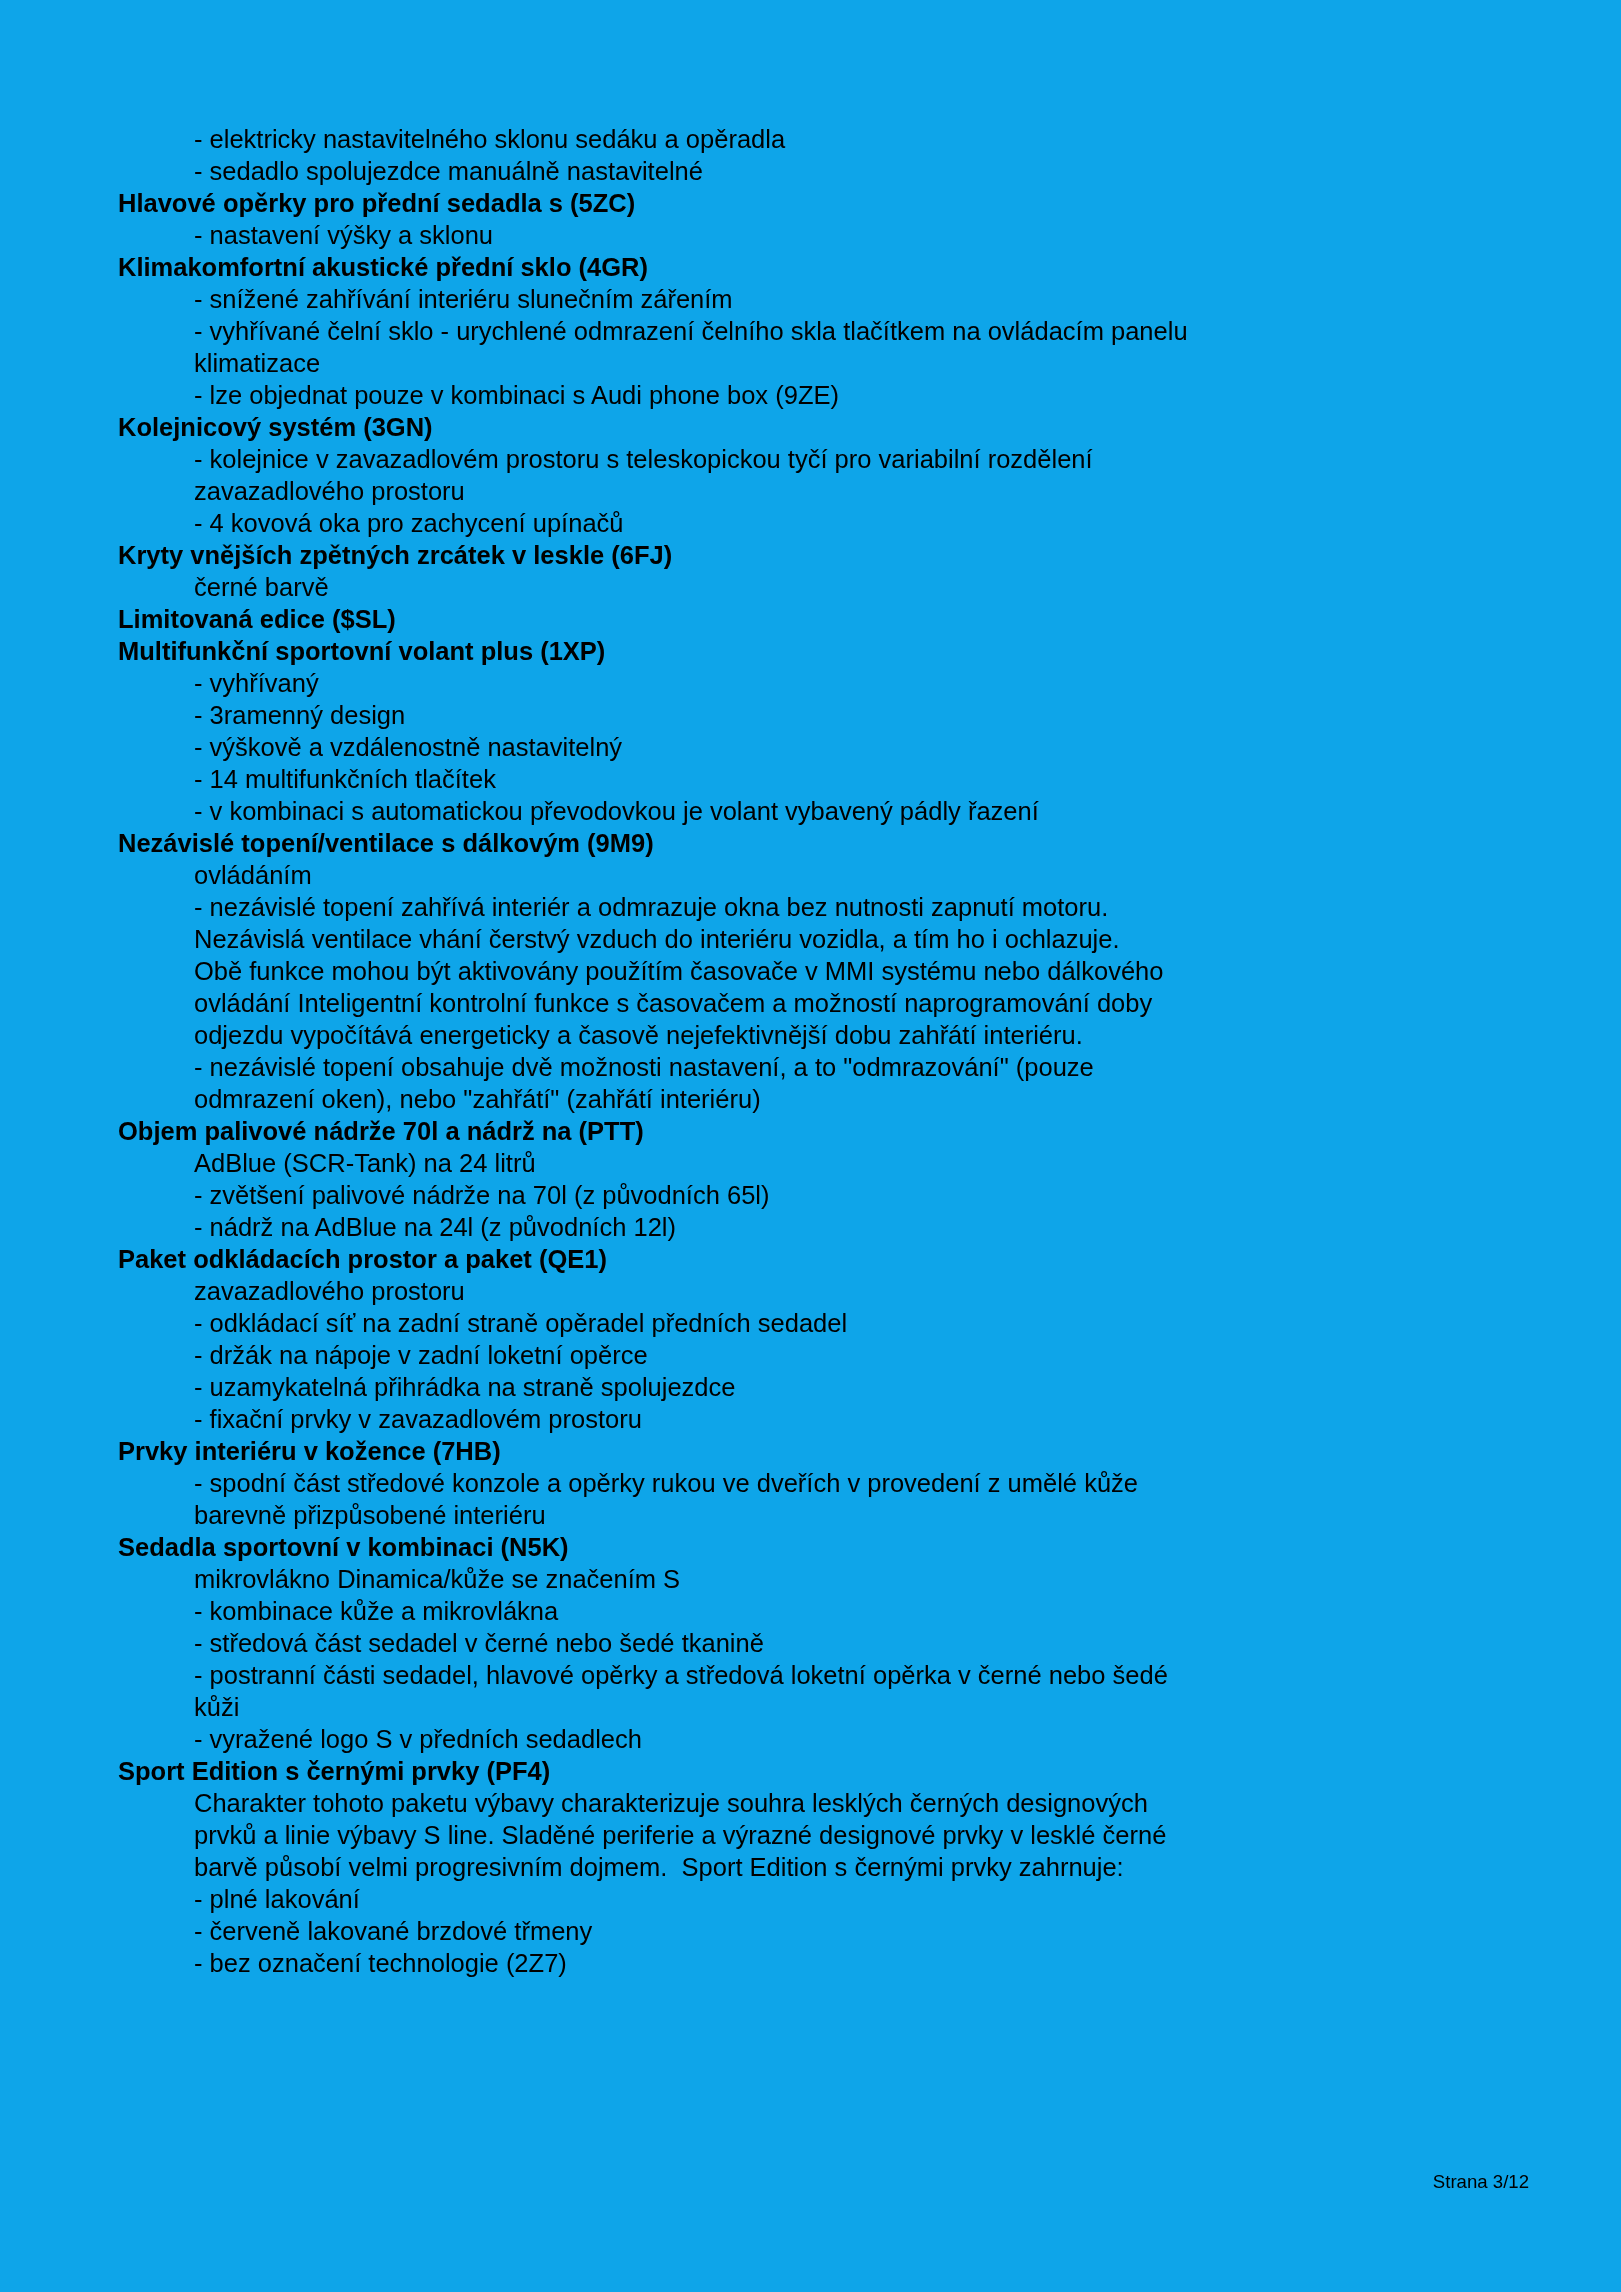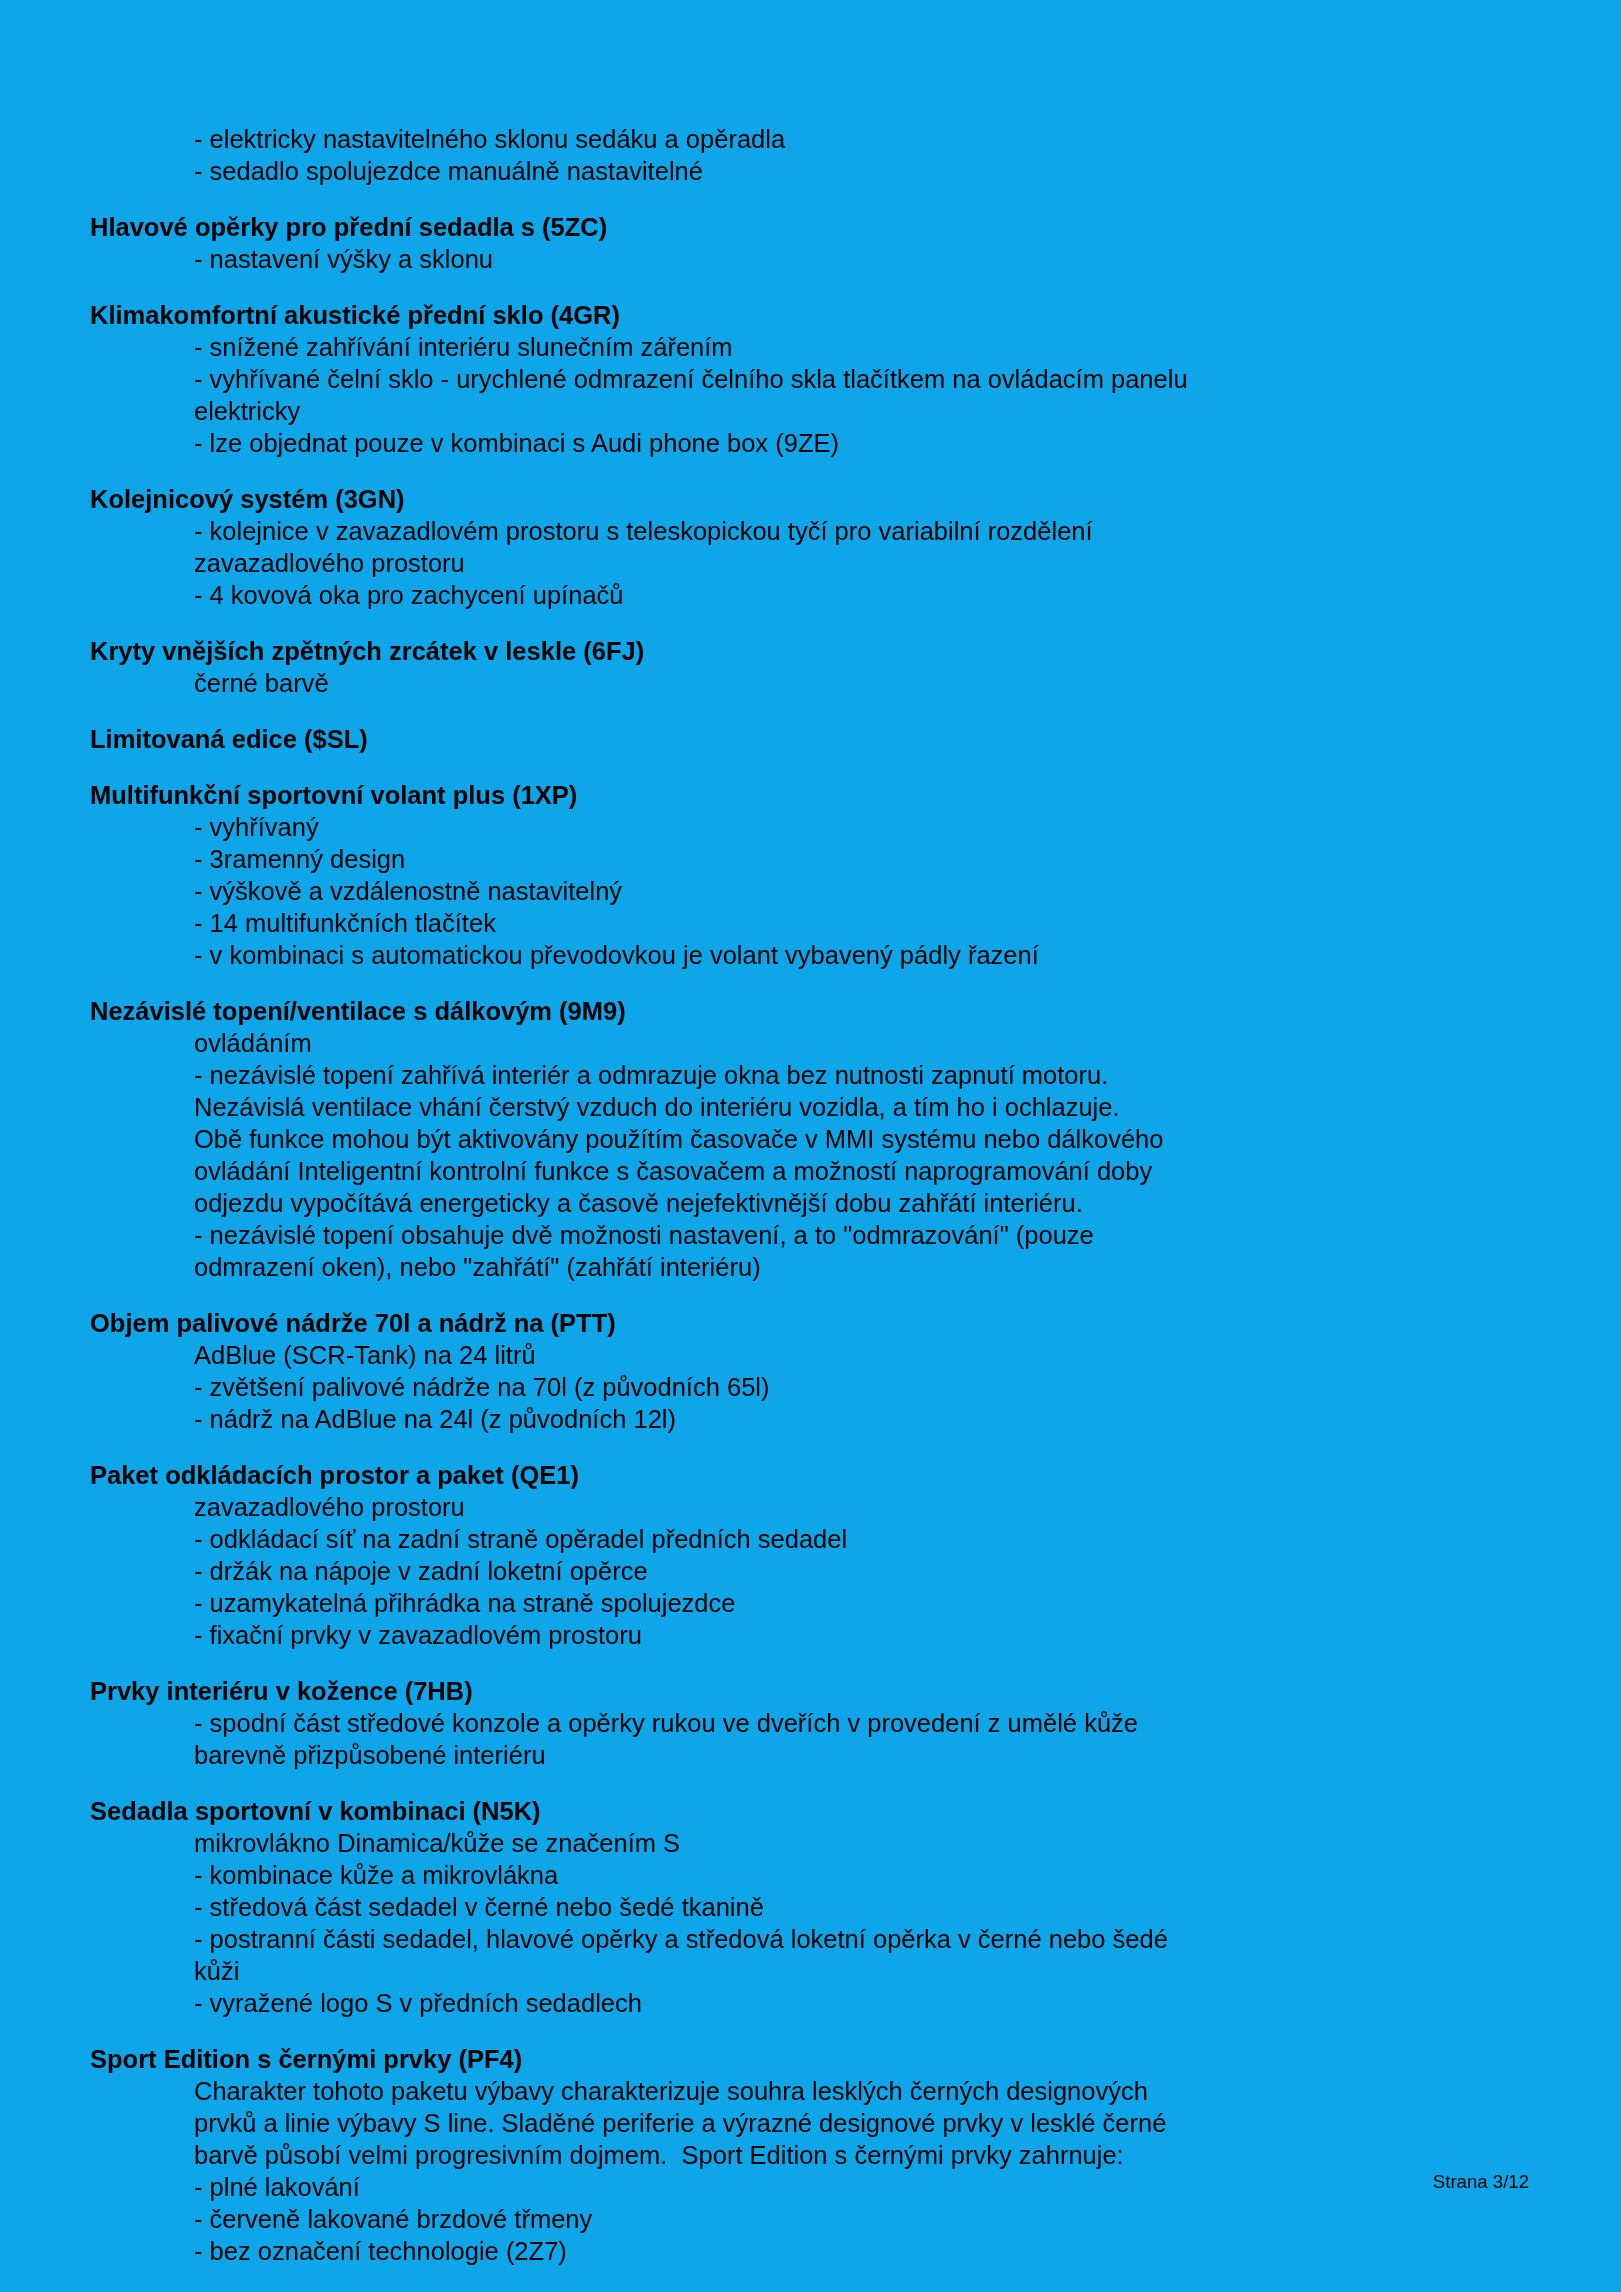--- a/index.html
+++ b/index.html
@@ -26,25 +26,25 @@
   }
   .line {
     padding-left: 194px;
     font-size: 25.5px;
     line-height: 32px;
     height: 32px;
     white-space: pre;
     font-weight: 400;
   }
   .heading {
-    padding-left: 90px;
+    padding-left: 118px;
     font-size: 25.5px;
     line-height: 32px;
     height: 32px;
-    margin-top: 24px;
+    margin-top: 0;
     white-space: pre;
     font-weight: 700;
   }
   .footer {
     position: absolute;
     top: 2171px;
     right: 92px;
     font-size: 18.6px;
     line-height: 21.6px;
     white-space: pre;
@@ -56,21 +56,21 @@
 
 <div class="page">
   <main class="content">
       <div class="line">- elektricky nastavitelného sklonu sedáku a opěradla</div>
       <div class="line">- sedadlo spolujezdce manuálně nastavitelné</div>
       <div class="heading">Hlavové opěrky pro přední sedadla s (5ZC)</div>
       <div class="line">- nastavení výšky a sklonu</div>
       <div class="heading">Klimakomfortní akustické přední sklo (4GR)</div>
       <div class="line">- snížené zahřívání interiéru slunečním zářením</div>
       <div class="line">- vyhřívané čelní sklo - urychlené odmrazení čelního skla tlačítkem na ovládacím panelu</div>
-      <div class="line">elektricky</div>
+      <div class="line">klimatizace</div>
       <div class="line">- lze objednat pouze v kombinaci s Audi phone box (9ZE)</div>
       <div class="heading">Kolejnicový systém (3GN)</div>
       <div class="line">- kolejnice v zavazadlovém prostoru s teleskopickou tyčí pro variabilní rozdělení</div>
       <div class="line">zavazadlového prostoru</div>
       <div class="line">- 4 kovová oka pro zachycení upínačů</div>
       <div class="heading">Kryty vnějších zpětných zrcátek v leskle (6FJ)</div>
       <div class="line">černé barvě</div>
       <div class="heading">Limitovaná edice ($SL)</div>
       <div class="heading">Multifunkční sportovní volant plus (1XP)</div>
       <div class="line">- vyhřívaný</div>

